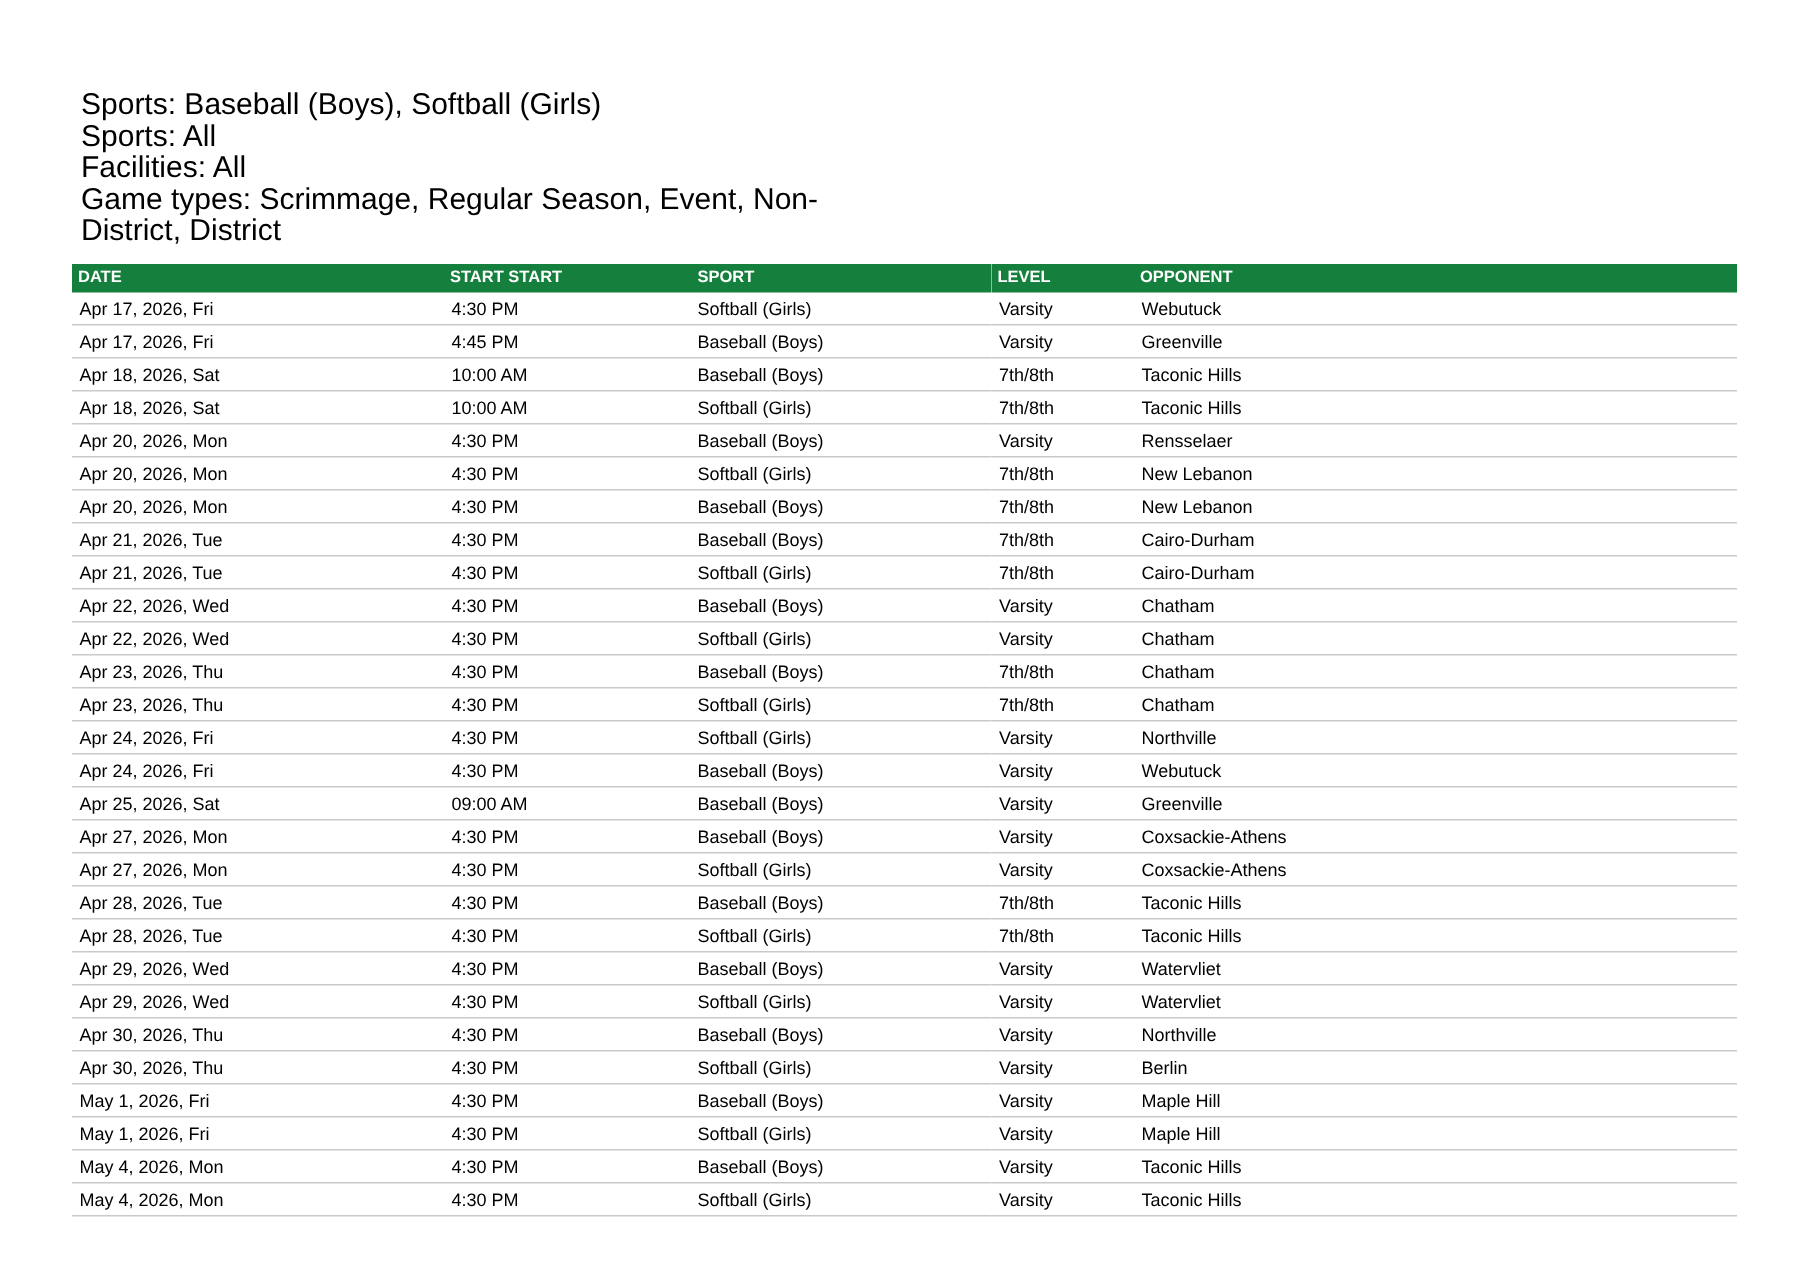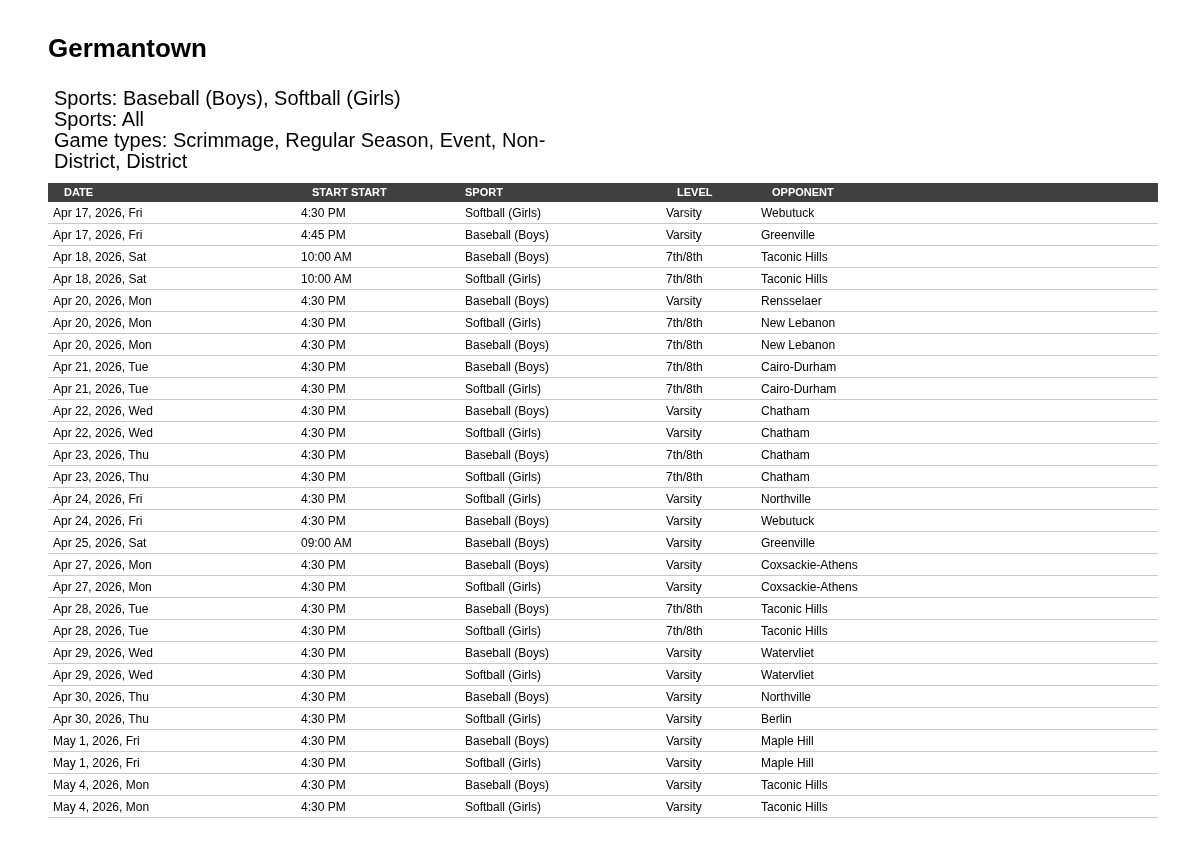--- a/index.html
+++ b/index.html
@@ -44,52 +44,52 @@
     width: 1110px;
     border-collapse: collapse;
     table-layout: fixed;
   }
   table.schedule col.c-date     { width: 248px; }
   table.schedule col.c-time     { width: 162px; }
   table.schedule col.c-sport    { width: 203px; }
   table.schedule col.c-level    { width: 95px;  }
   table.schedule col.c-opponent { width: 402px; }
   table.schedule th {
-    background: #404040;
+    background: #15803d;
     color: #ffffff;
     font-size: 11px;
     font-weight: bold;
     text-align: left;
-    padding: 3px 0 4px 16px;
+    padding: 3px 0 4px 4px;
     white-space: nowrap;
     overflow: hidden;
   }
   table.schedule td {
     font-size: 12px;
     padding: 4px 0 3px 5px;
     border-bottom: 1px solid #C9C9C9;
     white-space: nowrap;
     overflow: hidden;
     height: 13px;
   }
   table.schedule th.col-sport, table.schedule td.col-sport {
     padding-left: 7px;
   }
 </style>
 </head>
 <body>
 
 <div class="page">
 
-  <h1 class="page-title">Germantown</h1>
 
   <div class="filters">
     <div class="filters-left">
       <div>Sports: Baseball (Boys), Softball (Girls)</div>
       <div>Sports: All</div>
+      <div>Facilities: All</div>
       <div>Game types: Scrimmage, Regular Season, Event, Non-District, District</div>
     </div>
   </div>
 
   <table class="schedule">
     <colgroup>
       <col class="c-date">
         <col class="c-time">
         <col class="c-sport">
         <col class="c-level">

